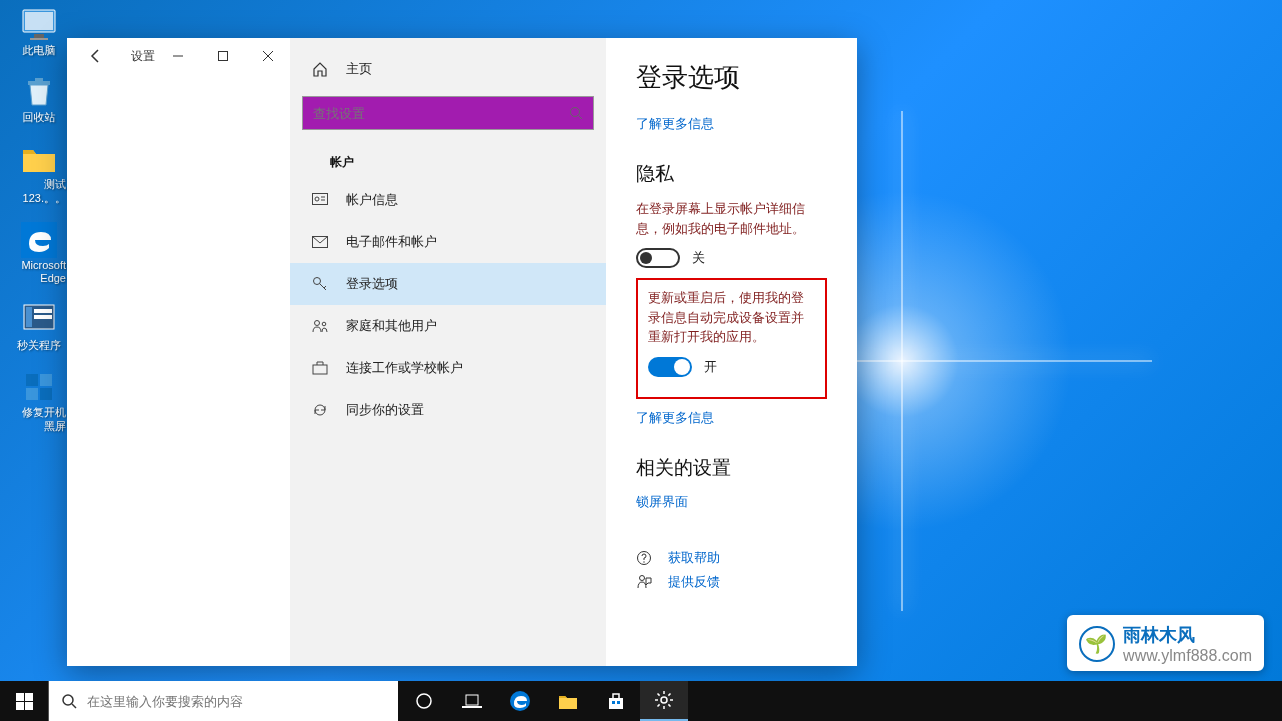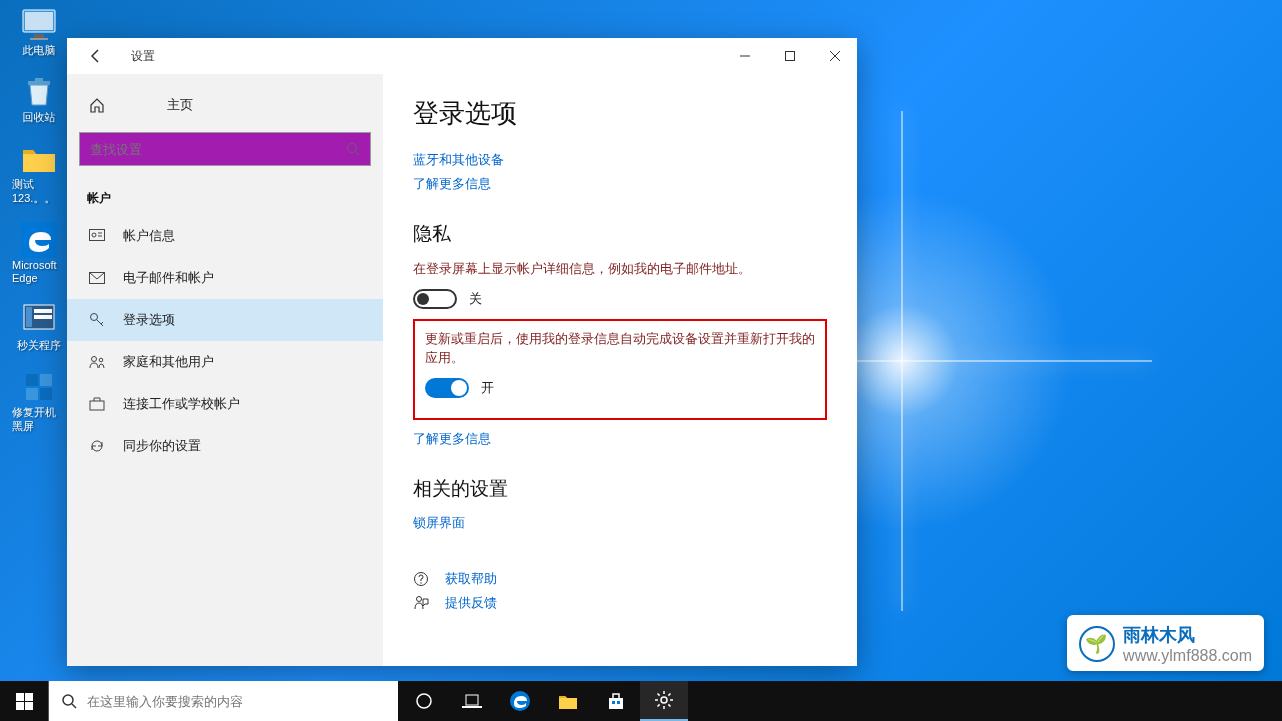--- a/index.html
+++ b/index.html
@@ -7,38 +7,38 @@
 
 
 .light-effect { position: absolute; right: 180px; top: 50%; transform: translateY(-50%); width: 400px; height: 400px; background: radial-gradient(circle, rgba(255,255,255,0.9) 0%, rgba(255,255,255,0.3) 20%, transparent 60%); pointer-events: none; }
 .light-effect::before { content: ""; position: absolute; left: 50%; top: 50%; width: 2px; height: 500px; background: rgba(255,255,255,0.5); transform: translate(-50%,-50%) rotate(0deg); box-shadow: 0 0 20px rgba(255,255,255,0.6); }
 .light-effect::after { content: ""; position: absolute; left: 50%; top: 50%; width: 500px; height: 2px; background: rgba(255,255,255,0.5); transform: translate(-50%,-50%); box-shadow: 0 0 20px rgba(255,255,255,0.6); }
 
 
 .desktop-icons { position: absolute; left: 12px; top: 8px; display: flex; flex-direction: column; gap: 18px; }
 .desktop-icon { display: flex; flex-direction: column; align-items: center; width: 54px; cursor: pointer; }
 .desktop-icon .ico { width: 38px; height: 34px; margin-bottom: 2px; display:flex; align-items:center; justify-content:center; }
-.desktop-icon .lbl { color: #fff; font-size: 11px; text-align: left; text-shadow: 1px 1px 2px rgba(0,0,0,0.5); line-height: 1.2; }
-
-
-.settings-window { position: absolute; left: 67px; top: 38px; width: 790px; height: 628px; background: #fff; box-shadow: 0 8px 30px rgba(0,0,0,0.35); display: flex; flex-direction: column; }
+.desktop-icon .lbl { color: #fff; font-size: 11px; text-align: right; text-shadow: 1px 1px 2px rgba(0,0,0,0.5); line-height: 1.2; }
+
+
+.settings-window { position: absolute; left: 67px; top: 38px; width: 790px; height: 628px; background: #fff; box-shadow: 0 8px 30px rgba(0,0,0,0.35); display: flex; }
 .titlebar { height: 36px; display: flex; align-items: center; padding-left: 16px; background: #fff; }
 .titlebar .back { width: 26px; height: 26px; display:flex; align-items:center; justify-content:center; cursor:pointer; color:#333; }
 .titlebar .title { margin-left: 22px; font-size: 12px; color: #333; }
 .titlebar .controls { margin-left: auto; display: flex; }
 .titlebar .controls button { width: 45px; height: 30px; border: none; background: transparent; cursor: pointer; display:flex; align-items:center; justify-content:center; color:#333; }
 
 .window-body { flex: 1; display: flex; overflow: hidden; }
 .sidebar { width: 316px; background: #f2f2f2; padding: 12px 0; display: flex; flex-direction: column; }
-.home-item { display: flex; align-items: center; padding: 10px 20px; cursor: pointer; font-size: 13px; color:#222;gap:44px; }
+.home-item { display: flex; align-items: center; padding: 10px 20px; cursor: pointer; font-size: 13px; color:#222; }
 .home-item .ico { width: 20px; margin-right: 16px; display:flex; align-items:center; justify-content:center; }
 .searchbox { margin: 8px 12px 14px 12px; border: 1px solid #999; background: #a21caf; height: 34px; display: flex; align-items: center; padding: 0 10px; }
 .searchbox input { flex: 1; border: none; outline: none; font-size: 13px; background: transparent; }
 .searchbox .sicon { color: #666; }
-.cat-label { padding: 10px 20px 8px 20px; font-size: 12px; font-weight: 600; color: #111; }
+.cat-label { padding: 10px 20px 8px 20px; font-size: 12px; font-weight: 600; color: #111; margin-left: 20px; }
 .nav-item { display: flex; align-items: center; padding: 12px 20px; cursor: pointer; font-size: 13px; color: #222; }
 .nav-item.active { background: #d0e7f8; }
 .nav-item .ico { width: 20px; margin-right: 16px; display:flex; align-items:center; justify-content:center; color:#444; }
 
 .content { flex: 1; background: #fff; padding: 22px 30px; overflow-y: auto; }
 .page-title { font-size: 26px; font-weight: 400; color: #111; margin-bottom: 20px; }
 .link { color: #0066cc; font-size: 13px; cursor: pointer; display: block; margin: 6px 0; }
 .section-heading { font-size: 19px; font-weight: 400; color: #111; margin-top: 28px; margin-bottom: 12px; }
 .desc { font-size: 13px; color: #7f1d1d; line-height: 1.5; margin-bottom: 10px; }
 .toggle-row { display: flex; align-items: center; gap: 12px; margin-bottom: 10px; }
@@ -243,21 +243,20 @@
               <path d="M3 8 A5 5 0 0 1 13 8 M13 8 A5 5 0 0 1 3 8" stroke="#444" fill="none"></path>
               <path d="M13 4 L13 8 L9 8" stroke="#444" fill="none"></path>
               <path d="M3 12 L3 8 L7 8" stroke="#444" fill="none"></path>
             </svg>
           </span>
         <span>同步你的设置</span>
       </div>
     </div>
     <div class="content">
       <div class="page-title">登录选项</div>
-      <a class="link">蓝牙和其他设备</a>
       <a class="link">了解更多信息</a>
 
       <div class="section-heading">隐私</div>
       <div class="desc">在登录屏幕上显示帐户详细信息，例如我的电子邮件地址。</div>
       <div class="toggle-row">
         <div class="toggle off"></div>
         <div class="toggle-label">关</div>
       </div>
 
       <div class="redbox">

